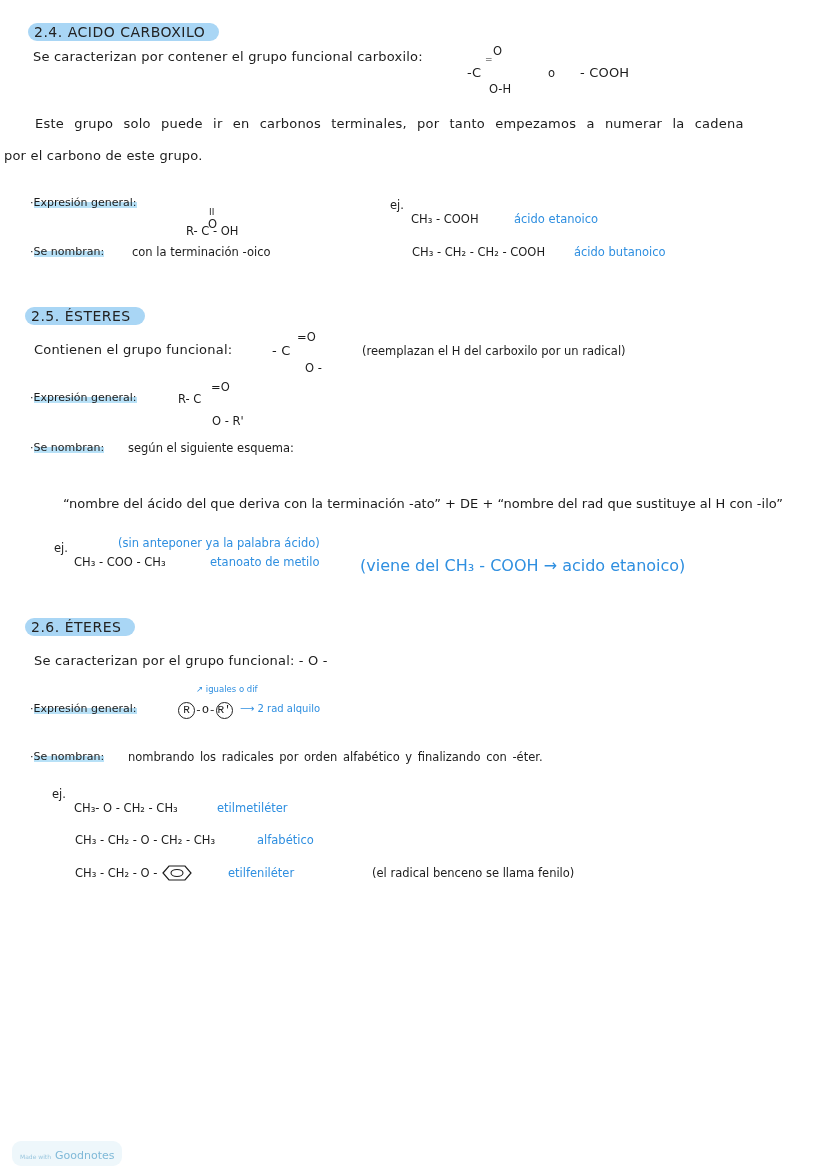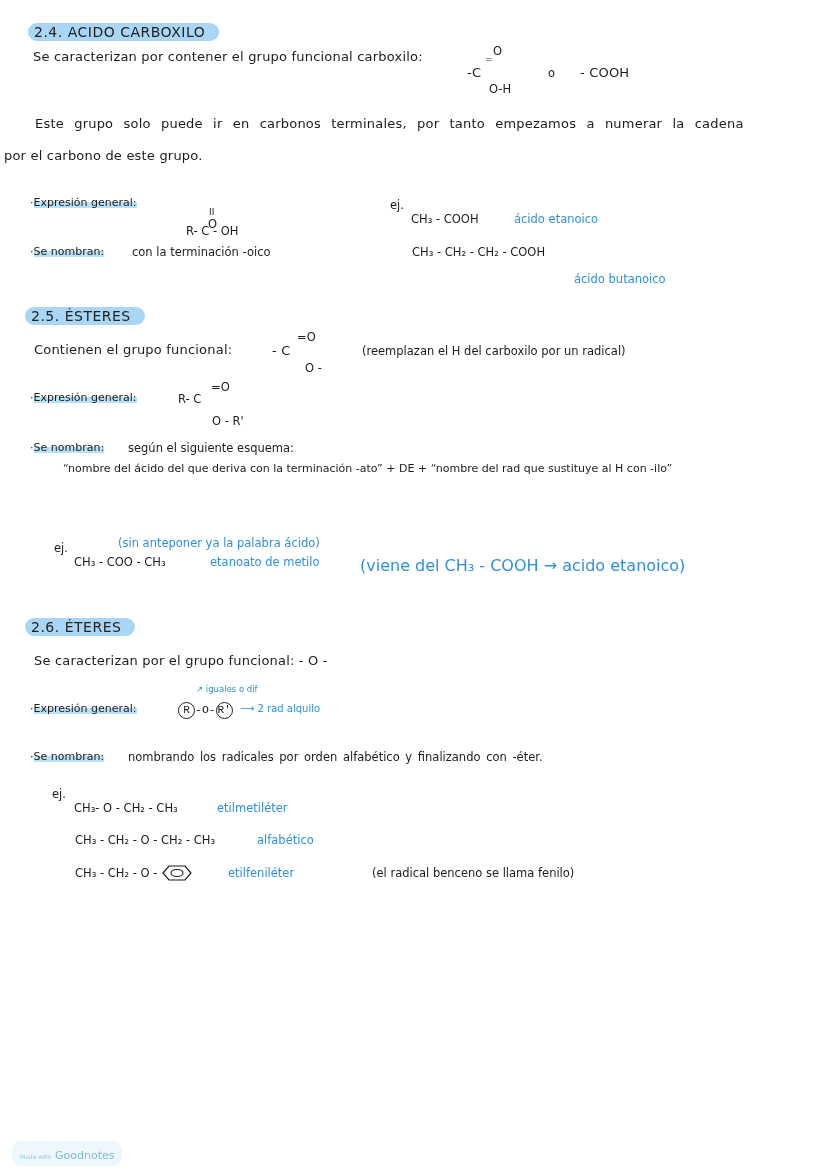--- a/index.html
+++ b/index.html
@@ -48,21 +48,21 @@
 
 <div class="abs bullet" style="left:30px; top:245px;">
   <span>·</span><span class="hl">Se nombran:</span>
 </div>
 <div class="abs s" style="left:132px; top:245px;">con la terminación -oico</div>
 
 <div class="abs s" style="left:390px; top:198px;">ej.</div>
 <div class="abs s" style="left:411px; top:212px;">CH₃ - COOH</div>
 <div class="abs s blue" style="left:514px; top:212px;">ácido etanoico</div>
 <div class="abs s" style="left:412px; top:245px;">CH₃ - CH₂ - CH₂ - COOH</div>
-<div class="abs s blue" style="left:574px; top:245px;margin-top:27px;">ácido butanoico</div>
+<div class="abs s blue" style="left:574px; top:245px;">ácido butanoico</div>
 
 <div class="abs hdr" style="left:25px; top:307px;">2.5. ÉSTERES</div>
 
 <div class="abs t" style="left:34px; top:342px;">Contienen el grupo funcional:</div>
 <div>
   <div class="abs t" style="left:272px; top:343px;">- C</div>
   <div class="abs s" style="left:297px; top:330px;">=O</div>
   <div class="abs s" style="left:305px; top:361px;">O -</div>
 </div>
 <div class="abs s" style="left:362px; top:344px;text-align:right;">(reemplazan el H del carboxilo por un radical)</div>
@@ -72,21 +72,21 @@
 </div>
 <div class="abs s" style="left:178px; top:392px;">R- C</div>
 <div class="abs s" style="left:211px; top:380px;">=O</div>
 <div class="abs s" style="left:212px; top:414px;">O - R'</div>
 
 <div class="abs bullet" style="left:30px; top:441px;">
   <span>·</span><span class="hl">Se nombran:</span>
 </div>
 <div class="abs s" style="left:128px; top:441px;">según el siguiente esquema:</div>
 
-<div class="abs s" style="left:63px; top:462px; font-size:11px;">“nombre del ácido del que deriva con la terminación -ato” + DE + “nombre del rad que sustituye al H con -ilo”</div>
+<div class="abs s" style="left:63px; top:496px; font-size:13px;">“nombre del ácido del que deriva con la terminación -ato” + DE + “nombre del rad que sustituye al H con -ilo”</div>
 <div class="abs s blue" style="left:118px; top:506px;margin-top:30px;">(sin anteponer ya la palabra ácido)</div>
 
 <div class="abs s" style="left:54px; top:541px;">ej.</div>
 <div class="abs s" style="left:74px; top:555px;">CH₃ - COO - CH₃</div>
 <div class="abs s blue" style="left:210px; top:555px;">etanoato de metilo</div>
 <div class="abs s blue" style="left:360px; top:556px; font-size:16px;">(viene del CH₃ - COOH → acido etanoico)</div>
 
 <div class="abs hdr" style="left:25px; top:618px;">2.6. ÉTERES</div>
 
 <div class="abs t" style="left:34px; top:653px;">Se caracterizan por el grupo funcional: - O -</div>

